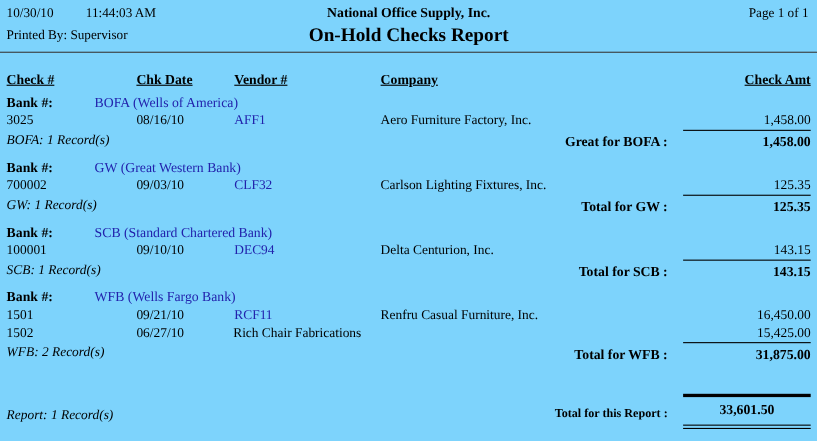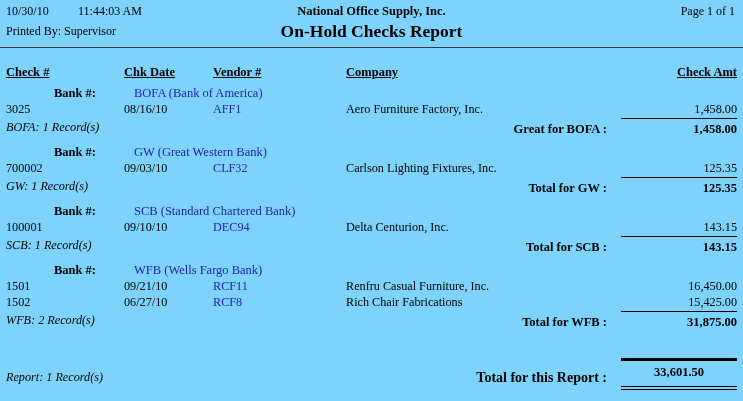--- a/index.html
+++ b/index.html
@@ -69,21 +69,20 @@
   .col-headers .col-check { padding-right: 2px; }
 
   
   .section { margin-top: 3px; }
   .bank-row {
     display: flex;
     padding: 0 6px;
     height: 16px;
     font-size: 12.5px;
     margin-top: 3px;
-    margin-left: 48px;
   }
   .bank-label { font-weight: bold; width: 74px; }
   .bank-name { color: #2222ac; margin-left: 6px; }
   .check-row { height: 16px; font-size: 12.2px; }
   .vendor-link { color: #2222ac; }
 
   .total-row {
     display: flex;
     align-items: flex-start;
     padding: 0 6px;
@@ -121,21 +120,21 @@
     padding: 0 6px;
     font-size: 12.2px;
   }
   .report-summary {
     flex: 1;
     font-style: italic;
     padding-top: 12px;
   }
   .report-total-label {
     font-weight: bold;
-    font-size: 14px;
+    font-size: 11px;
     padding-top: 12px;
     padding-right: 14px;
     white-space: nowrap;
   }
   .report-total-amount {
     width: 116px;
     text-align: center;
     font-weight: bold;
     font-size: 12.5px;
     border-top: 3px solid #000;
@@ -166,21 +165,21 @@
     <span class="col-check"><span class="hd">Check #</span></span>
     <span class="col-date"><span class="hd">Chk Date</span></span>
     <span class="col-vendor"><span class="hd">Vendor #</span></span>
     <span class="col-company"><span class="hd">Company</span></span>
     <span class="col-amount"><span class="hd">Check Amt</span></span>
   </div>
 
   <div class="section">
     <div class="bank-row">
       <span class="bank-label">Bank #:</span>
-      <span class="bank-name">BOFA (Bank of America)</span>
+      <span class="bank-name">BOFA (Wells of America)</span>
     </div>
     <div class="grid-row check-row">
       <span class="col-check">3025</span>
       <span class="col-date">08/16/10</span>
       <span class="col-vendor"><span class="vendor-link">AFF1</span></span>
       <span class="col-company">Aero Furniture Factory, Inc.</span>
       <span class="col-amount">1,458.00</span>
     </div>
     <div class="total-row">
       <span class="section-summary">BOFA: 1 Record(s)</span>
@@ -235,21 +234,20 @@
     <div class="grid-row check-row">
       <span class="col-check">1501</span>
       <span class="col-date">09/21/10</span>
       <span class="col-vendor"><span class="vendor-link">RCF11</span></span>
       <span class="col-company">Renfru Casual Furniture, Inc.</span>
       <span class="col-amount">16,450.00</span>
     </div>
     <div class="grid-row check-row">
       <span class="col-check">1502</span>
       <span class="col-date">06/27/10</span>
-      <span class="col-vendor"><span class="vendor-link">RCF8</span></span>
       <span class="col-company">Rich Chair Fabrications</span>
       <span class="col-amount">15,425.00</span>
     </div>
     <div class="total-row">
       <span class="section-summary">WFB: 2 Record(s)</span>
       <span class="total-label">Total for WFB :</span>
       <span class="total-amount">31,875.00</span>
     </div>
   </div>
 

